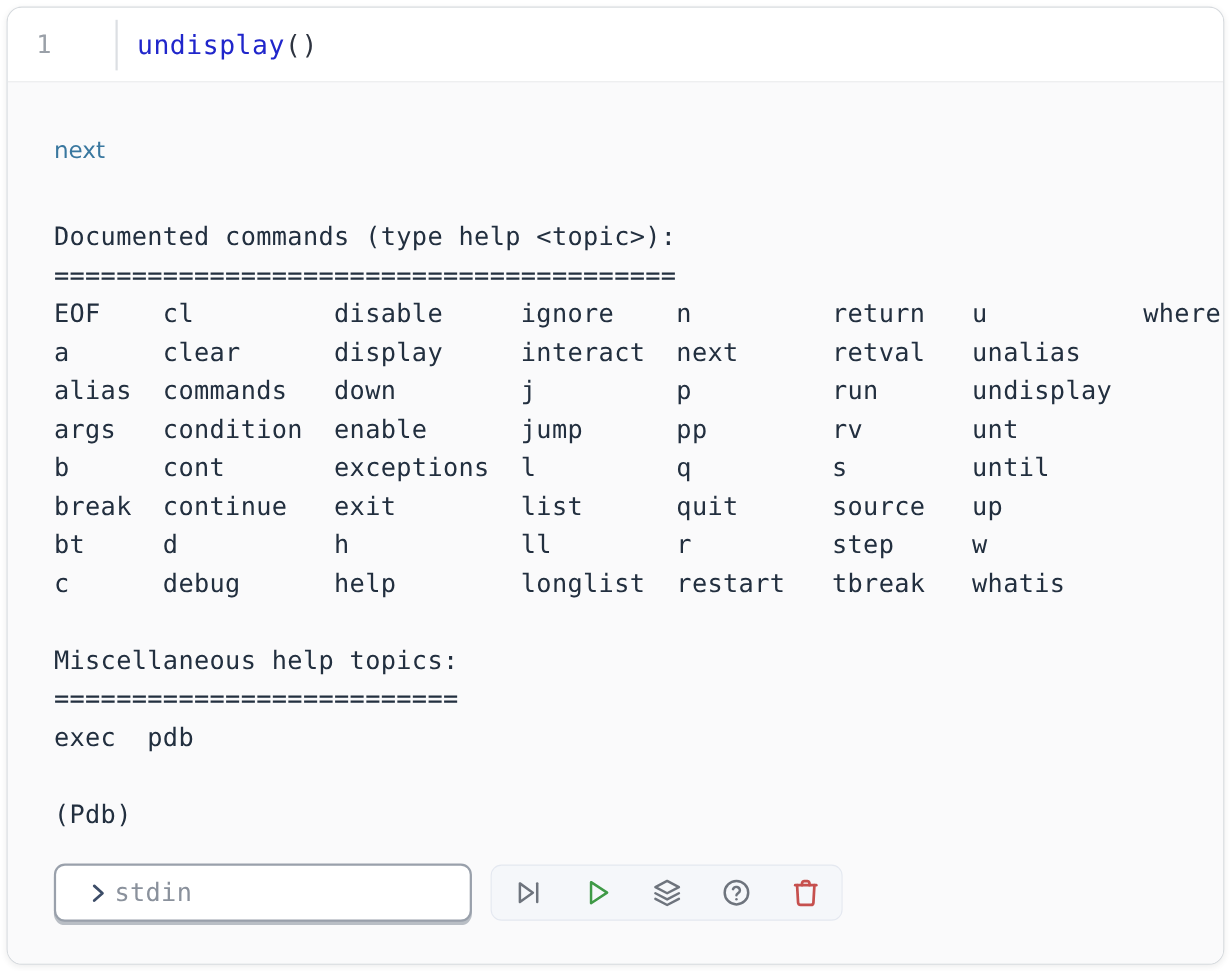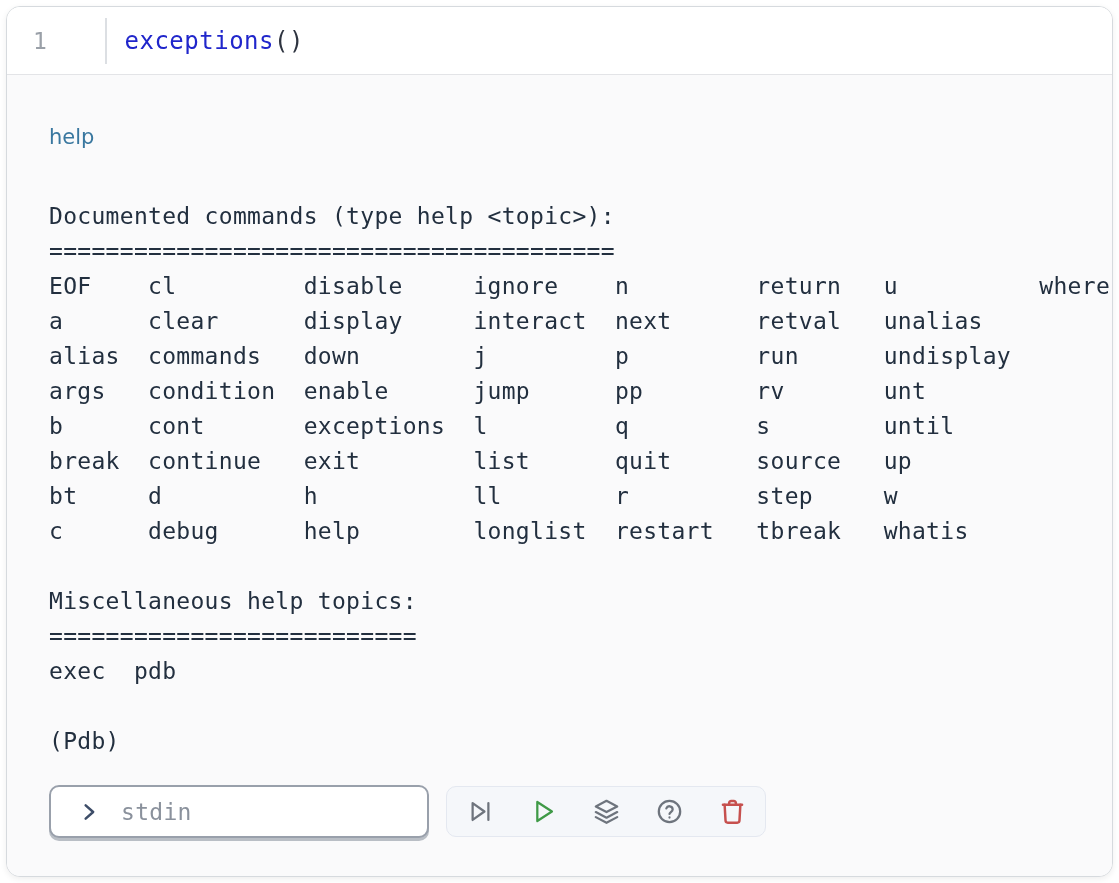--- a/index.html
+++ b/index.html
@@ -53,21 +53,21 @@
     color: #222f3f; white-space: pre;
   }
   
   .io-row {
     display: flex; align-items: center; gap: 17px; margin-top: 26px;
   }
   .stdin-box {
     width: 380px; height: 53px; background: #ffffff;
     border: 2px solid #99a0ab; border-radius: 10px;
     box-shadow: 0 3px 0 0 #b9bec5;
-    display: flex; align-items: center; padding-left: 28px; gap: 20px;
+    display: flex; align-items: center; padding-left: 28px; gap: 3px;
   }
   .stdin-box input {
     border: none; outline: none; background: transparent;
     font-family: "DejaVu Sans Mono", monospace;
     font-size: 23px; letter-spacing: 0.3px; color: #222f3f;
     width: 280px;
   }
   .stdin-box input::placeholder { color: #8a919c; opacity: 1; }
   .toolbar {
     width: 320px; height: 51px; background: #f5f7fa;
@@ -86,27 +86,27 @@
 <body>
 
 <div class="card">
 
   <div class="editor-row">
     <div class="gutter">
       <span>1</span>
     </div>
     <div class="gutter-divider"></div>
     <div class="code-line">
-      <span class="tok-fn">exceptions</span>
+      <span class="tok-fn">undisplay</span>
         <span class="tok-paren">()</span>
     </div>
   </div>
 
   <div class="console">
-    <div class="echo">help</div>
+    <div class="echo">next</div>
     <pre class="output">Documented commands (type help &lt;topic&gt;):
 ========================================
 EOF    cl         disable     ignore    n         return   u          where
 a      clear      display     interact  next      retval   unalias
 alias  commands   down        j         p         run      undisplay
 args   condition  enable      jump      pp        rv       unt
 b      cont       exceptions  l         q         s        until
 break  continue   exit        list      quit      source   up
 bt     d          h           ll        r         step     w
 c      debug      help        longlist  restart   tbreak   whatis

